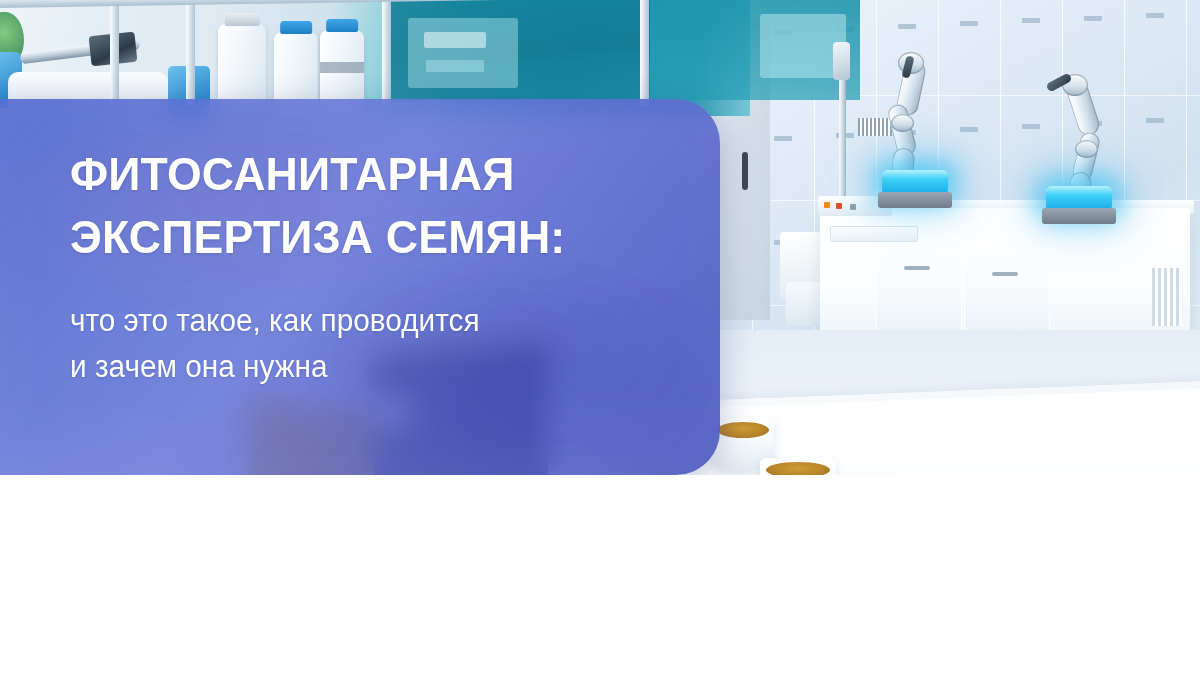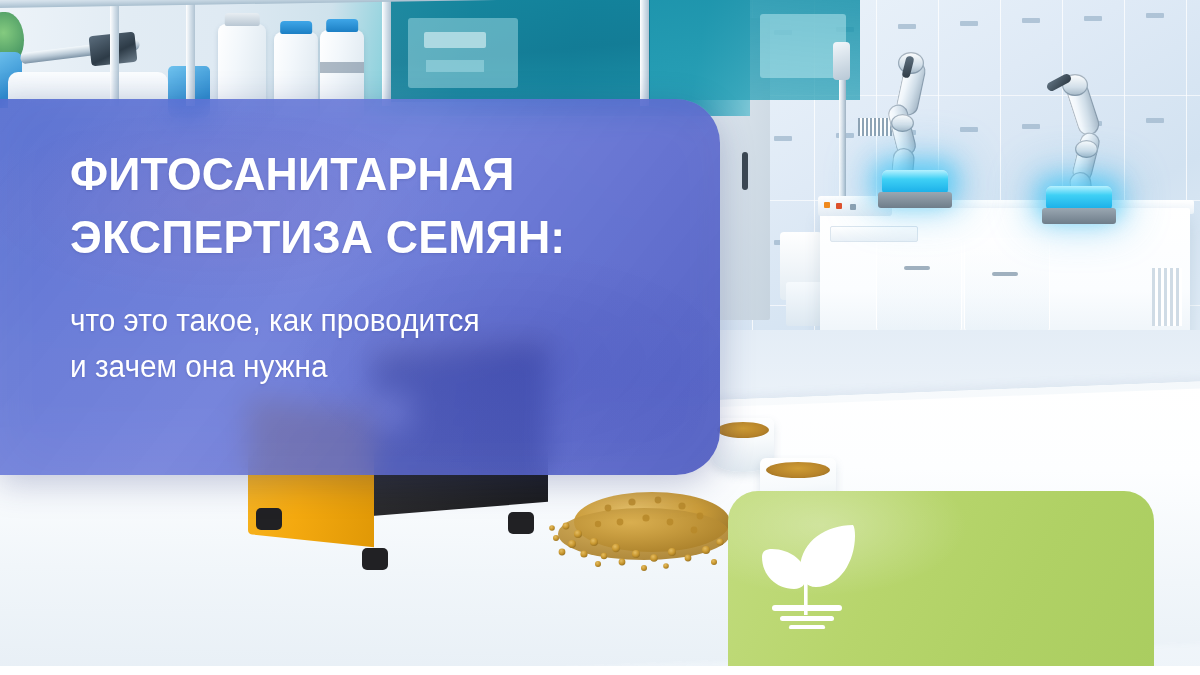--- a/index.html
+++ b/index.html
@@ -8,21 +8,21 @@
     padding: 0;
     background: #ffffff;
   }
   body {
     font-family: "Liberation Sans", "DejaVu Sans", sans-serif;
   }
 
   .banner {
     position: relative;
     width: 1200px;
-    height: 666px;
+    height: 475px;
     overflow: hidden;
     background: #dbe7f5;
   }
 
   
   .bg-scene {
     position: absolute;
     inset: 0;
     overflow: hidden;
   }

